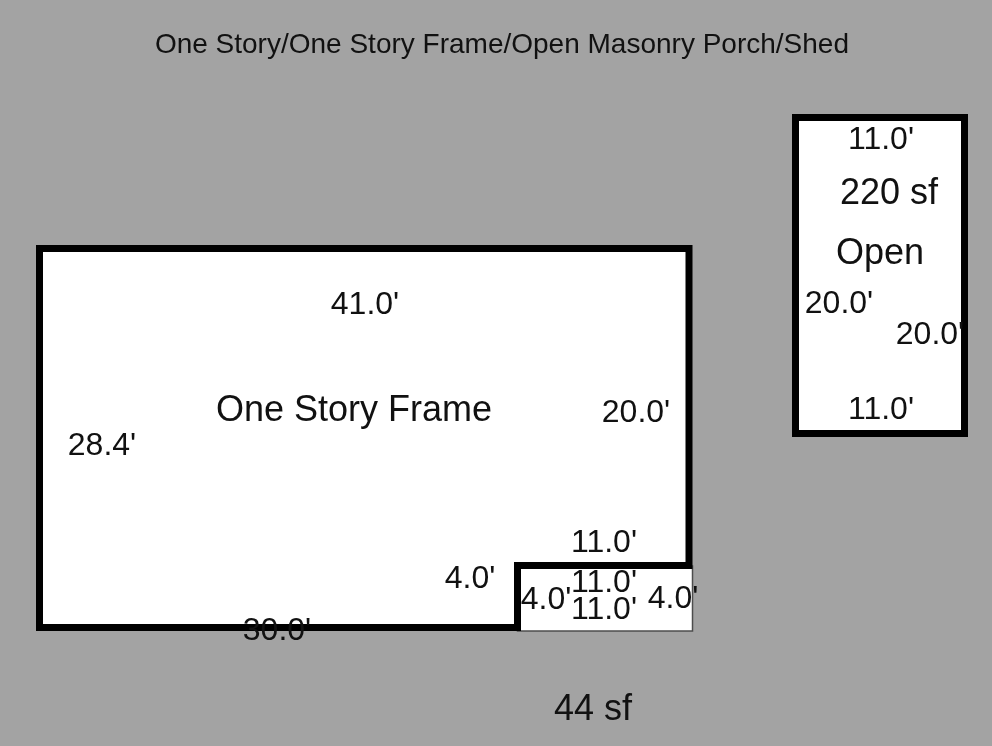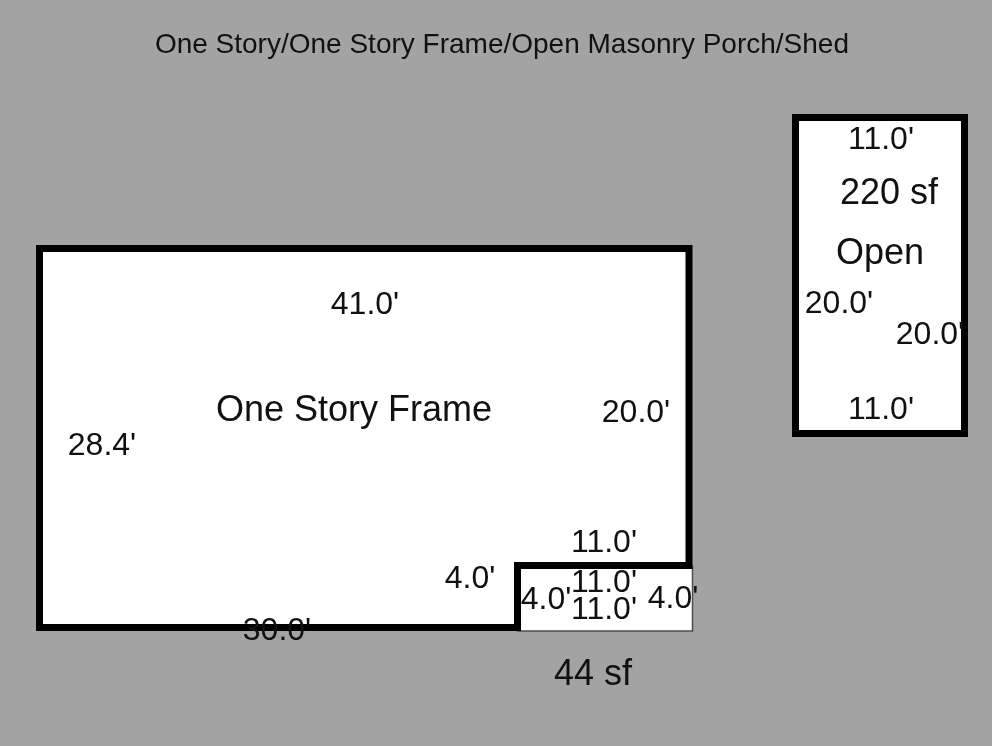--- a/index.html
+++ b/index.html
@@ -39,21 +39,21 @@
   .pos-m-name       { left: 354px; top: 409px; }
   .pos-m-right-dim  { left: 636px; top: 411px; }
   .pos-m-left-dim   { left: 102px; top: 444px; }
   .pos-m-notch-top  { left: 604px; top: 541px; }
   .pos-m-notch-step { left: 470px; top: 577px; }
   .pos-m-bottom-dim { left: 277px; top: 607px; margin-top: 22px; }
   .pos-p-left-dim   { left: 546px; top: 598px; }
   .pos-p-top-dim    { left: 604px; top: 581px; }
   .pos-p-bottom-dim { left: 604px; top: 608px; }
   .pos-p-right-dim  { left: 673px; top: 597px; }
-  .pos-p-area       { left: 593px; top: 673px; }
+  .pos-p-area       { left: 593px; top: 708px; }
   .pos-p-name       { left: 570px; top: 717px; }
   .pos-s-top-dim    { left: 881px; top: 138px; }
   .pos-s-area       { left: 889px; top: 192px; }
   .pos-s-name       { left: 880px; top: 252px; }
   .pos-s-left-dim   { left: 839px; top: 302px; }
   .pos-s-right-dim  { left: 930px; top: 333px; }
   .pos-s-bottom-dim { left: 881px; top: 408px; }
 </style>
 </head>
 <body>

